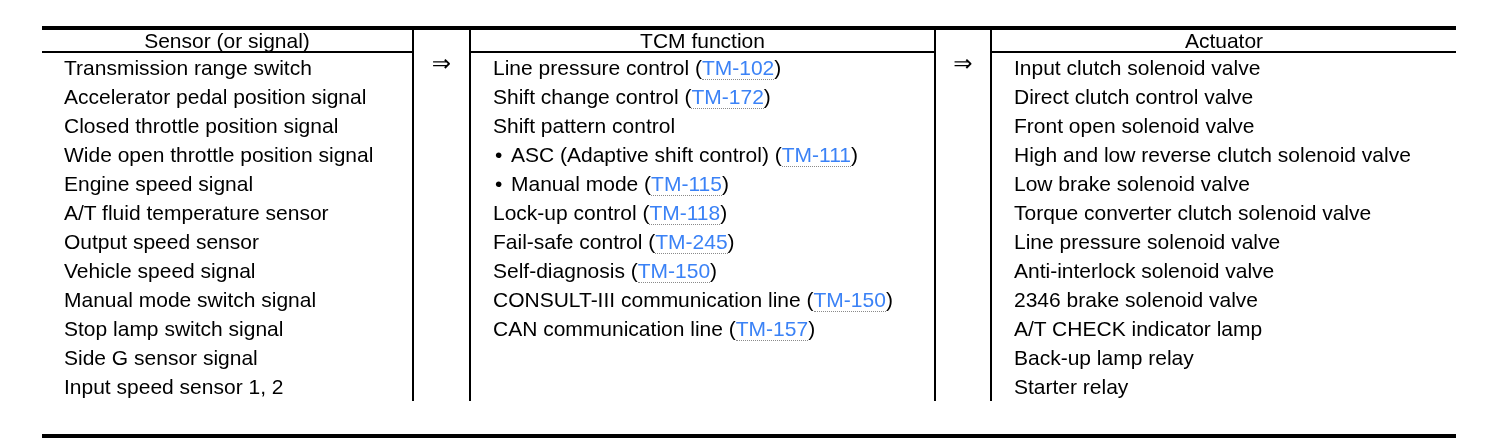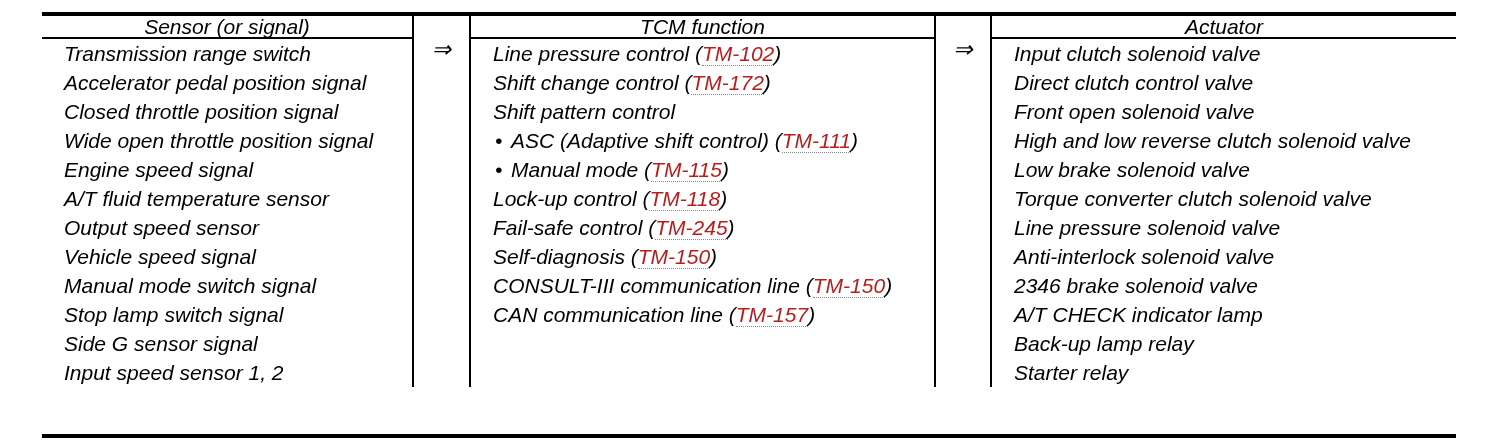--- a/index.html
+++ b/index.html
@@ -17,23 +17,22 @@
 
   .sheet {
     position: relative;
     width: 1504px;
     height: 446px;
   }
 
   .table-wrap {
     position: absolute;
     left: 42px;
-    top: 12px;
-    width: 1414px;
-    font-style: italic;
+    top: 26px;
+    width: 1414px;
   }
 
   
   .rule-top {
     height: 0;
     border-top: 4px solid #000;
     width: 1414px;
   }
   .rule-bottom {
     height: 0;
@@ -95,21 +94,21 @@
     padding-left: 18px;
     position: relative;
   }
   .bullet-dot {
     position: absolute;
     left: 2px;
     top: 0;
   }
 
   .ref {
-    color: #b91c1c;
+    color: #3b82f6;
     border-bottom: 1px dotted #8a8a8a;
     text-decoration: none;
   }
 
   .arrow-cell {
     text-align: center;
     vertical-align: middle;
   }
   .arrow-glyph {
     font-size: 23px;

